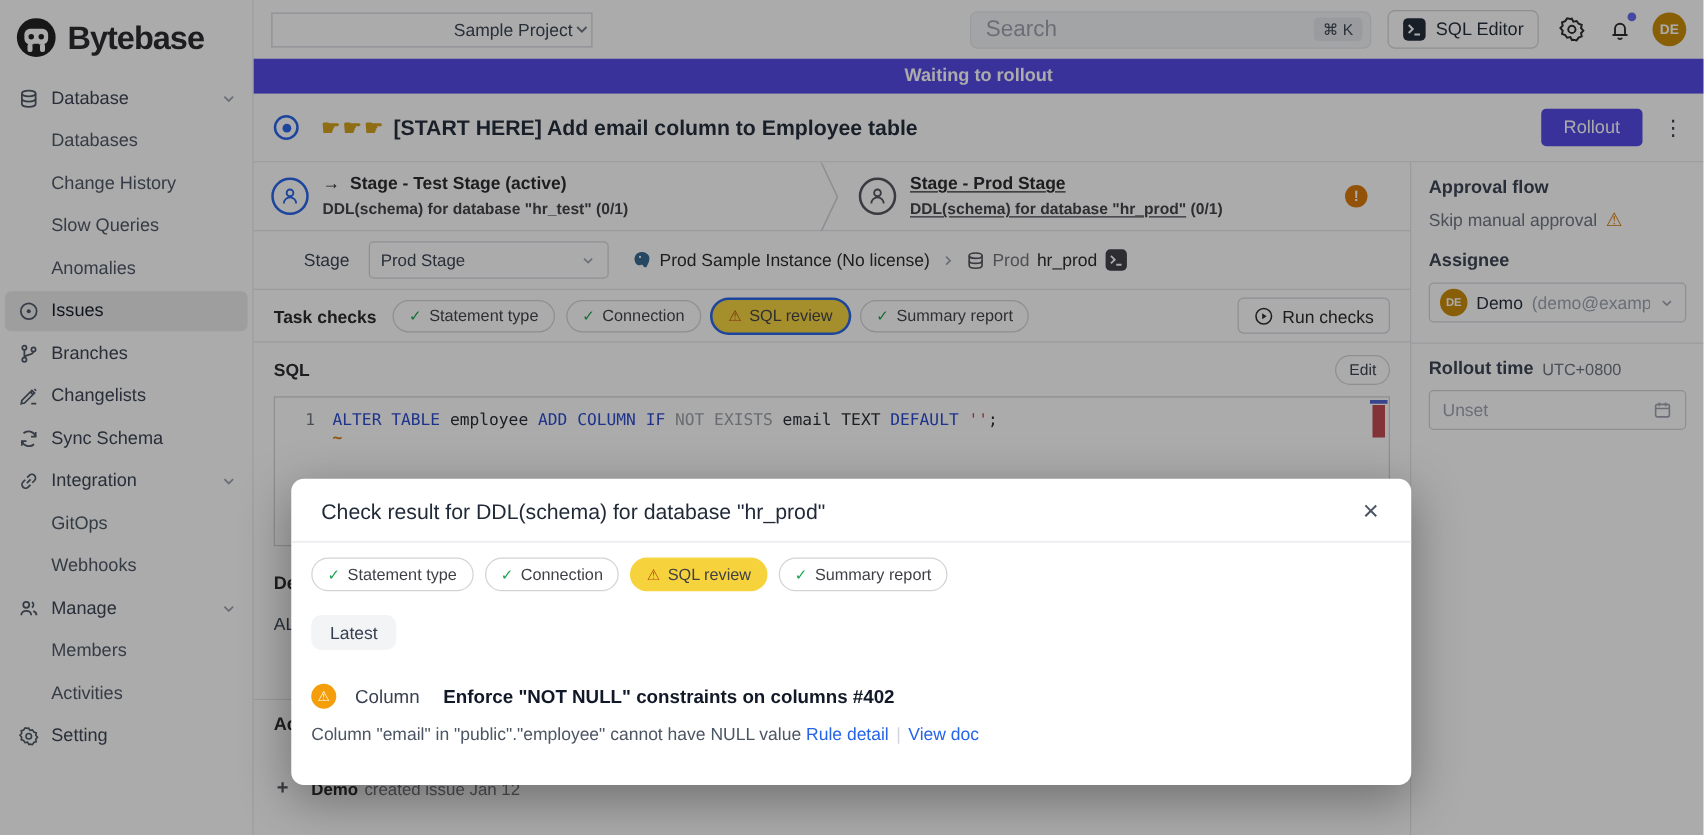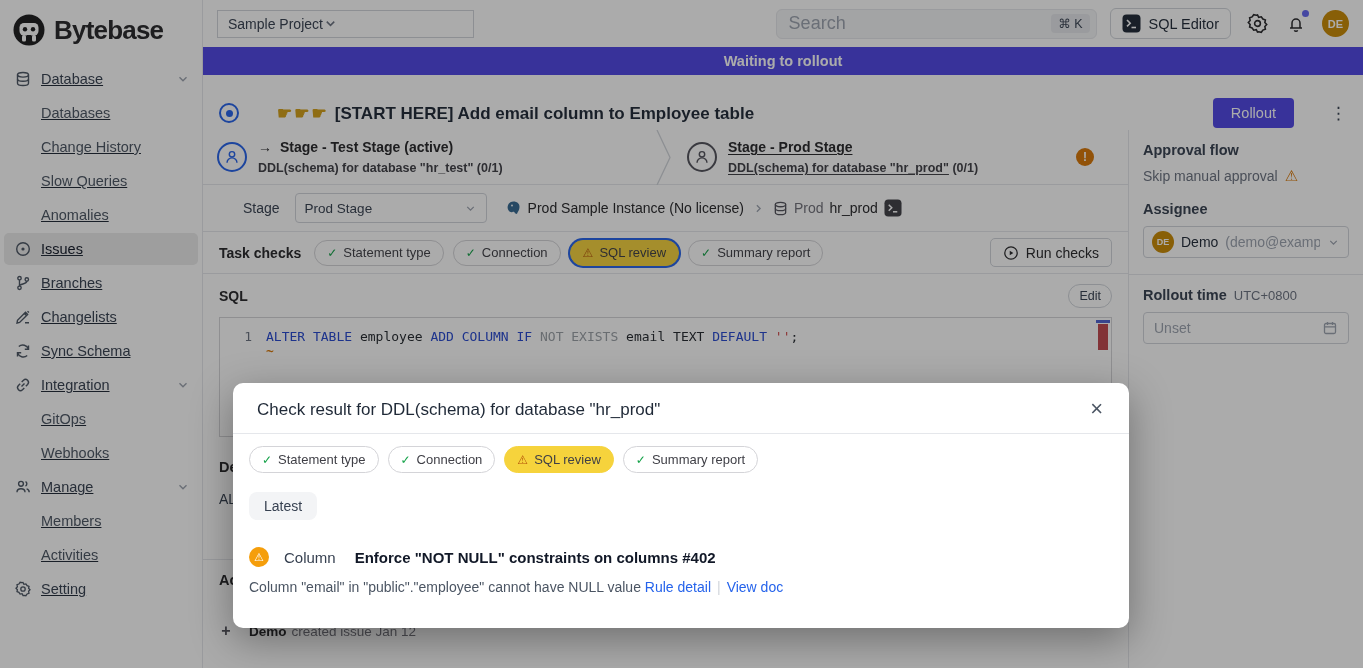--- a/index.html
+++ b/index.html
@@ -4,47 +4,47 @@
 <style>
   * { margin:0; padding:0; box-sizing:border-box; }
   html,body { width:1363px; height:668px; }
   body { font-family:"Liberation Sans", sans-serif; color:#1f2937; background:#fff; overflow:hidden; }
   .app { position:relative; width:1363px; height:668px; background:#fff; overflow:hidden; }
 
   
   .sidebar { position:absolute; left:0; top:0; width:203px; height:668px; background:#fff; border-right:1px solid #e5e7eb; z-index:10; }
   .logo-row { display:flex; align-items:center; gap:8px; padding:12px 12px; height:60px; }
   .logo-word { font-size:26px; font-weight:800; letter-spacing:-0.8px; color:#27272a; }
-  .nav { padding:3px 4px 0 4px;text-decoration:underline; }
+  .nav { padding:3px 4px 0 4px; }
   .nav-item { display:flex; align-items:center; height:32px; margin-bottom:2px; padding:0 8px 0 11px; border-radius:5px; font-size:14.5px; color:#374151; cursor:pointer; }
   .nav-item .ni-icon { width:16px; height:16px; margin-right:10px; flex:0 0 16px; display:flex; align-items:center; justify-content:center; color:#4b5563; }
   .nav-item .ni-label { font-weight:500; }
   .nav-item.sub { padding-left:37px; }
   .nav-item.sub .ni-label { font-weight:400; color:#4b5563; }
   .nav-item.selected { background:#ebebeb; }
   .nav-item.selected .ni-label { color:#111827; }
   .nav-chev { margin-left:auto; color:#9ca3af; display:flex; }
 
   
   .topbar { position:absolute; left:203px; right:0; top:0; height:47px; background:#fff; display:flex; align-items:center; padding:0 14px; z-index:10; }
-  .proj-select { display:flex; align-items:center; justify-content:flex-start; width:257px; height:28px; border:1px solid #d1d5db; border-radius:0; padding:0 10px; font-size:14px; color:#374151; background:#fff; cursor:pointer; }
+  .proj-select { display:flex; align-items:center; justify-content:flex-end; width:257px; height:28px; border:1px solid #d1d5db; border-radius:0; padding:0 0; font-size:14px; color:#374151; background:#fff; cursor:pointer; }
   .top-right { margin-left:auto; display:flex; align-items:center; gap:13px; }
   .search-box { display:flex; align-items:center; width:321px; height:30px; background:#f3f4f6; border:1px solid #e5e7eb; border-radius:6px; padding:0 6px 0 12px; cursor:text; }
   .search-ph { color:#9ca3af; font-size:18px; flex:1; }
   .kbd { background:#e5e7eb; border-radius:4px; padding:2px 7px; font-size:12.5px; color:#374151; }
   .sqled-btn { display:flex; align-items:center; gap:8px; height:31px; border:1px solid #d1d5db; border-radius:6px; padding:0 11px; background:#fff; font-size:14.5px; color:#1f2937; cursor:pointer; }
   .icon-btn { display:flex; align-items:center; justify-content:center; width:26px; height:26px; color:#374151; cursor:pointer; position:relative; }
   .bell-dot { position:absolute; top:-1px; right:0; width:7px; height:7px; border-radius:50%; background:#6366f1; }
   .avatar { width:27px; height:27px; border-radius:50%; background:#ca8a04; color:#fff; font-size:11px; font-weight:700; display:flex; align-items:center; justify-content:center; cursor:pointer; }
 
   
   .banner { position:absolute; left:203px; right:0; top:47px; height:28px; background:#4f46e5; color:#fff; font-size:14.5px; font-weight:600; display:flex; align-items:center; justify-content:center; z-index:10; }
 
   
-  .issue-header { position:absolute; left:203px; right:0; top:86px; height:55px; display:flex; align-items:center; padding:0 16px; border-bottom:1px solid #e5e7eb; background:#fff; z-index:10;gap:20px; }
+  .issue-header { position:absolute; left:203px; right:0; top:75px; height:55px; display:flex; align-items:center; padding:0 16px; border-bottom:1px solid #e5e7eb; background:#fff; z-index:10; }
   .status-icon { width:20px; height:20px; border:2px solid #2563eb; border-radius:50%; position:relative; flex:0 0 20px; }
   .status-icon::after { content:""; position:absolute; left:50%; top:50%; width:7px; height:7px; margin:-3.5px 0 0 -3.5px; border-radius:50%; background:#2563eb; }
   .issue-title { margin-left:18px; font-size:17px; font-weight:700; color:#1f2937; white-space:nowrap; }
   .title-prefix { color:#d4a017; margin-right:6px; letter-spacing:2px; }
   .rollout-btn { margin-left:auto; background:#4f46e5; color:#fff; border:none; border-radius:4px; height:30px; padding:0 18px; font-size:14.5px; cursor:pointer; }
   .kebab { margin-left:16px; font-size:17px; color:#374151; cursor:pointer; line-height:1; }
 
   
   .main { position:absolute; left:203px; top:130px; width:925px; bottom:0; background:#fff; z-index:10; }
   .pipeline { height:55px; display:flex; align-items:stretch; border-bottom:1px solid #e5e7eb; }

